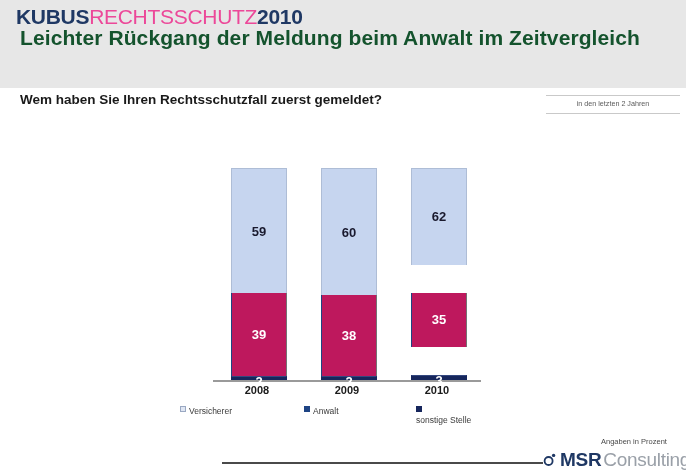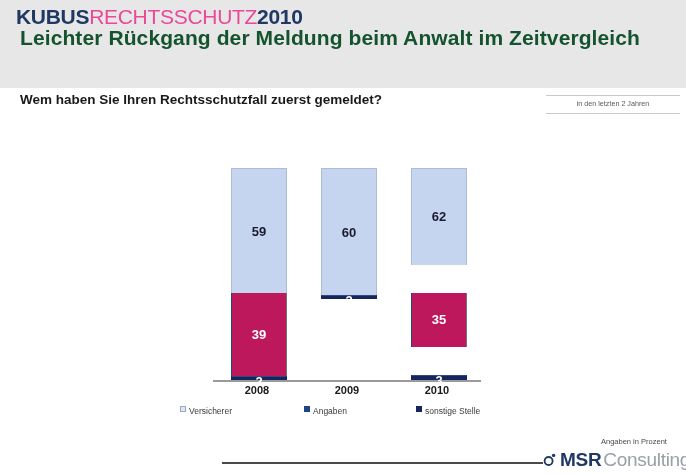--- a/index.html
+++ b/index.html
@@ -159,21 +159,21 @@
     position: absolute;
     display: flex;
     align-items: flex-start;
     gap: 3px;
     font-size: 8.5px;
     color: #3a3a3a;
     white-space: nowrap;
   }
   .legend-item.l0 { left: 0px; }
   .legend-item.l1 { left: 124px; }
-  .legend-item.l2 { left: 236px; }
+  .legend-item.l2 { left: 236px; flex-direction: column; }
   .swatch {
     width: 6px;
     height: 6px;
     display: inline-block;
     box-sizing: border-box;
   }
   .sw-versicherer { background: #dfe6f3; border: 1px solid #9aa8c2; }
   .sw-anwalt { background: #1e4484; }
   .sw-sonstige { background: #16265c; }
 
@@ -259,20 +259,23 @@
       </div>
       <div class="seg seg-sonstige" style="height:2%;">
         <span class="seg-label">2</span>
       </div>
     </div>
 
     <div class="bar-group g1">
       <div class="seg seg-versicherer" style="height:60%;">
         <span class="seg-label">60</span>
       </div>
+      <div class="seg seg-anwalt" style="height:38%;">
+        <span class="seg-label">38</span>
+      </div>
       <div class="seg seg-sonstige" style="height:2%;">
         <span class="seg-label">2</span>
       </div>
     </div>
 
     <div class="bar-group g2">
       <div class="seg seg-versicherer" style="height:62%;">
         <span class="seg-label">62</span>
       </div>
       <div class="seg seg-anwalt" style="height:35%;">
@@ -291,21 +294,21 @@
     <div class="cat-label c2">2010</div>
   </div>
 
   <div id="legend">
     <div class="legend-item l0">
       <span class="swatch sw-versicherer"></span>
       <span>Versicherer</span>
     </div>
     <div class="legend-item l1">
       <span class="swatch sw-anwalt"></span>
-      <span>Angaben</span>
+      <span>Anwalt</span>
     </div>
     <div class="legend-item l2">
       <span class="swatch sw-sonstige"></span>
       <span>sonstige Stelle</span>
     </div>
   </div>
 
 </div>
 
 <div id="footer"></div>

